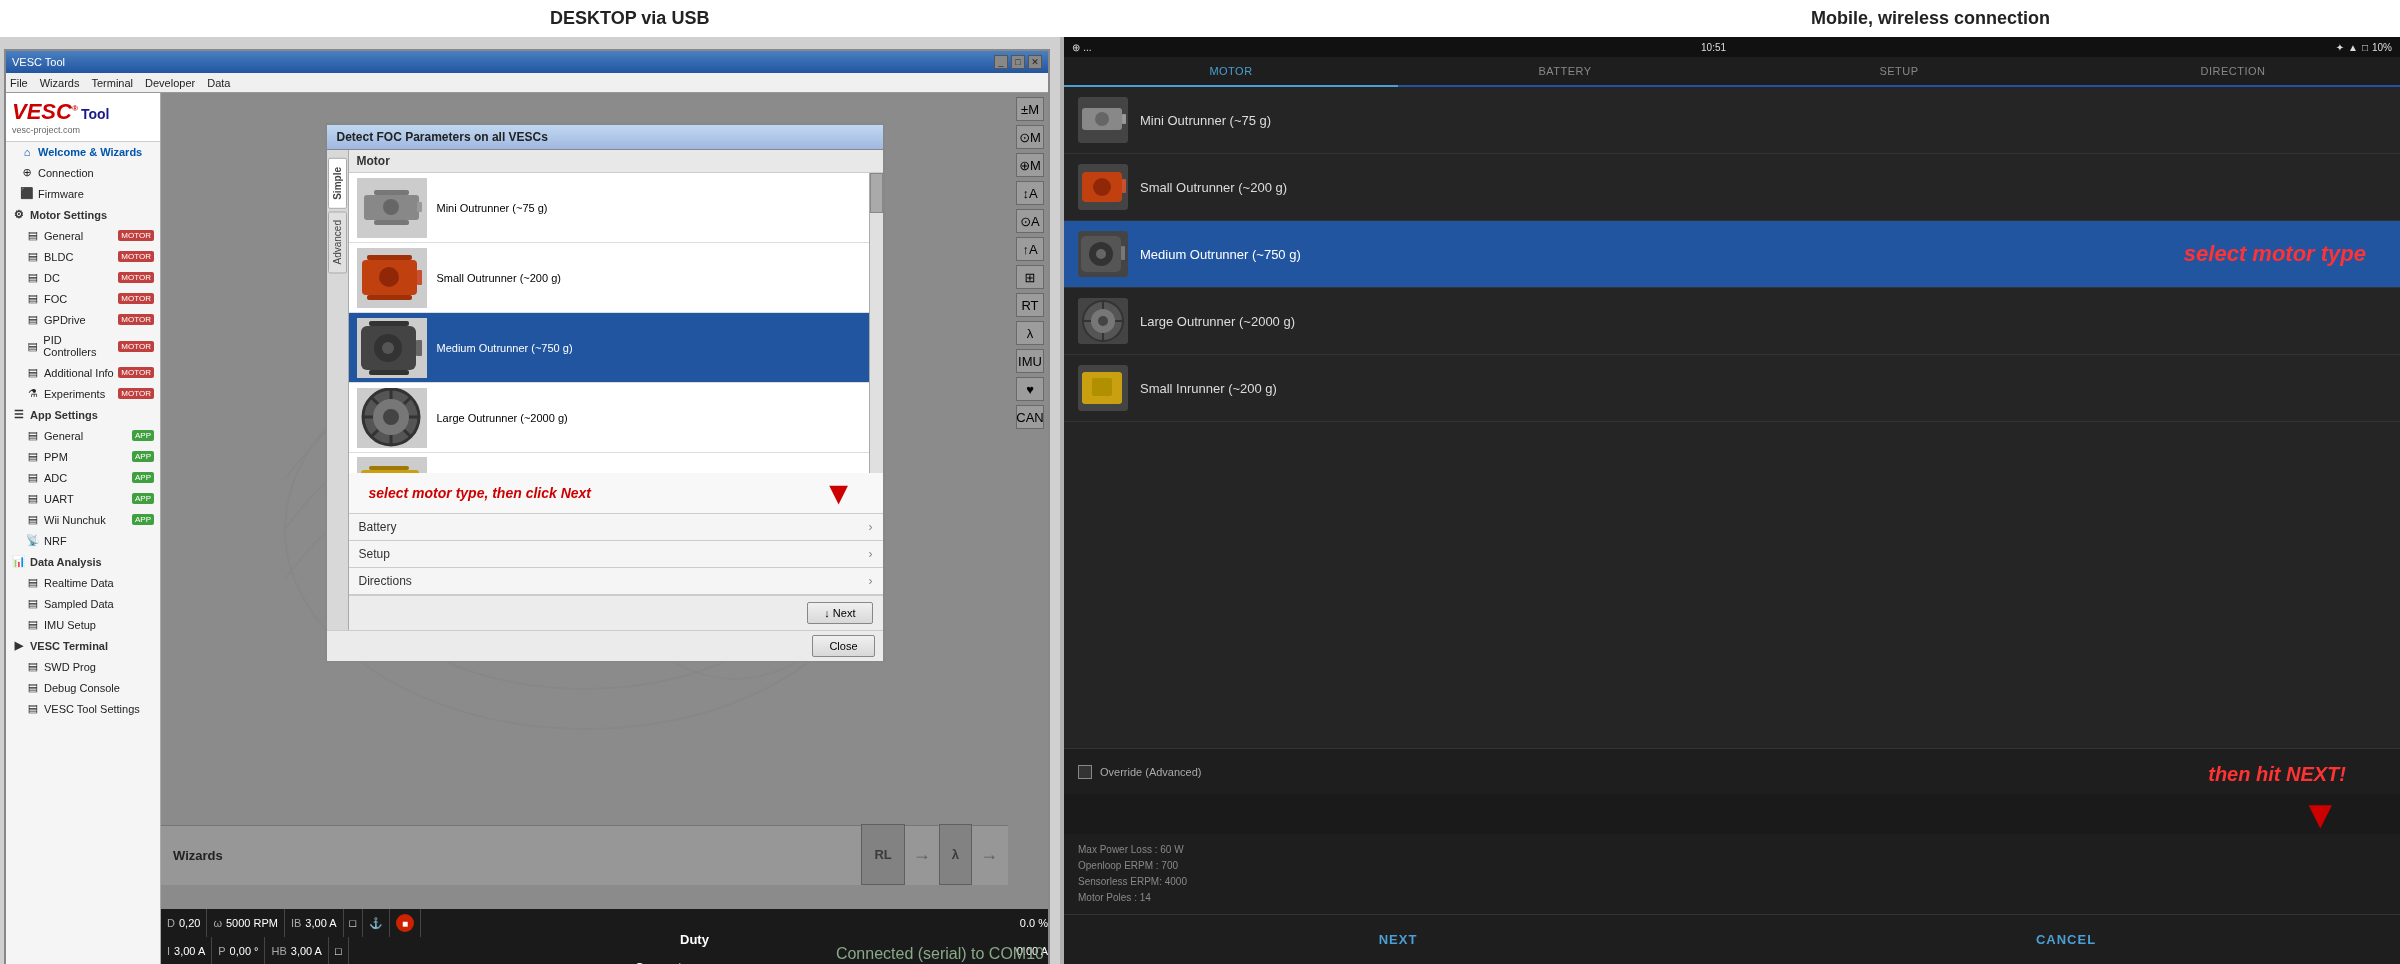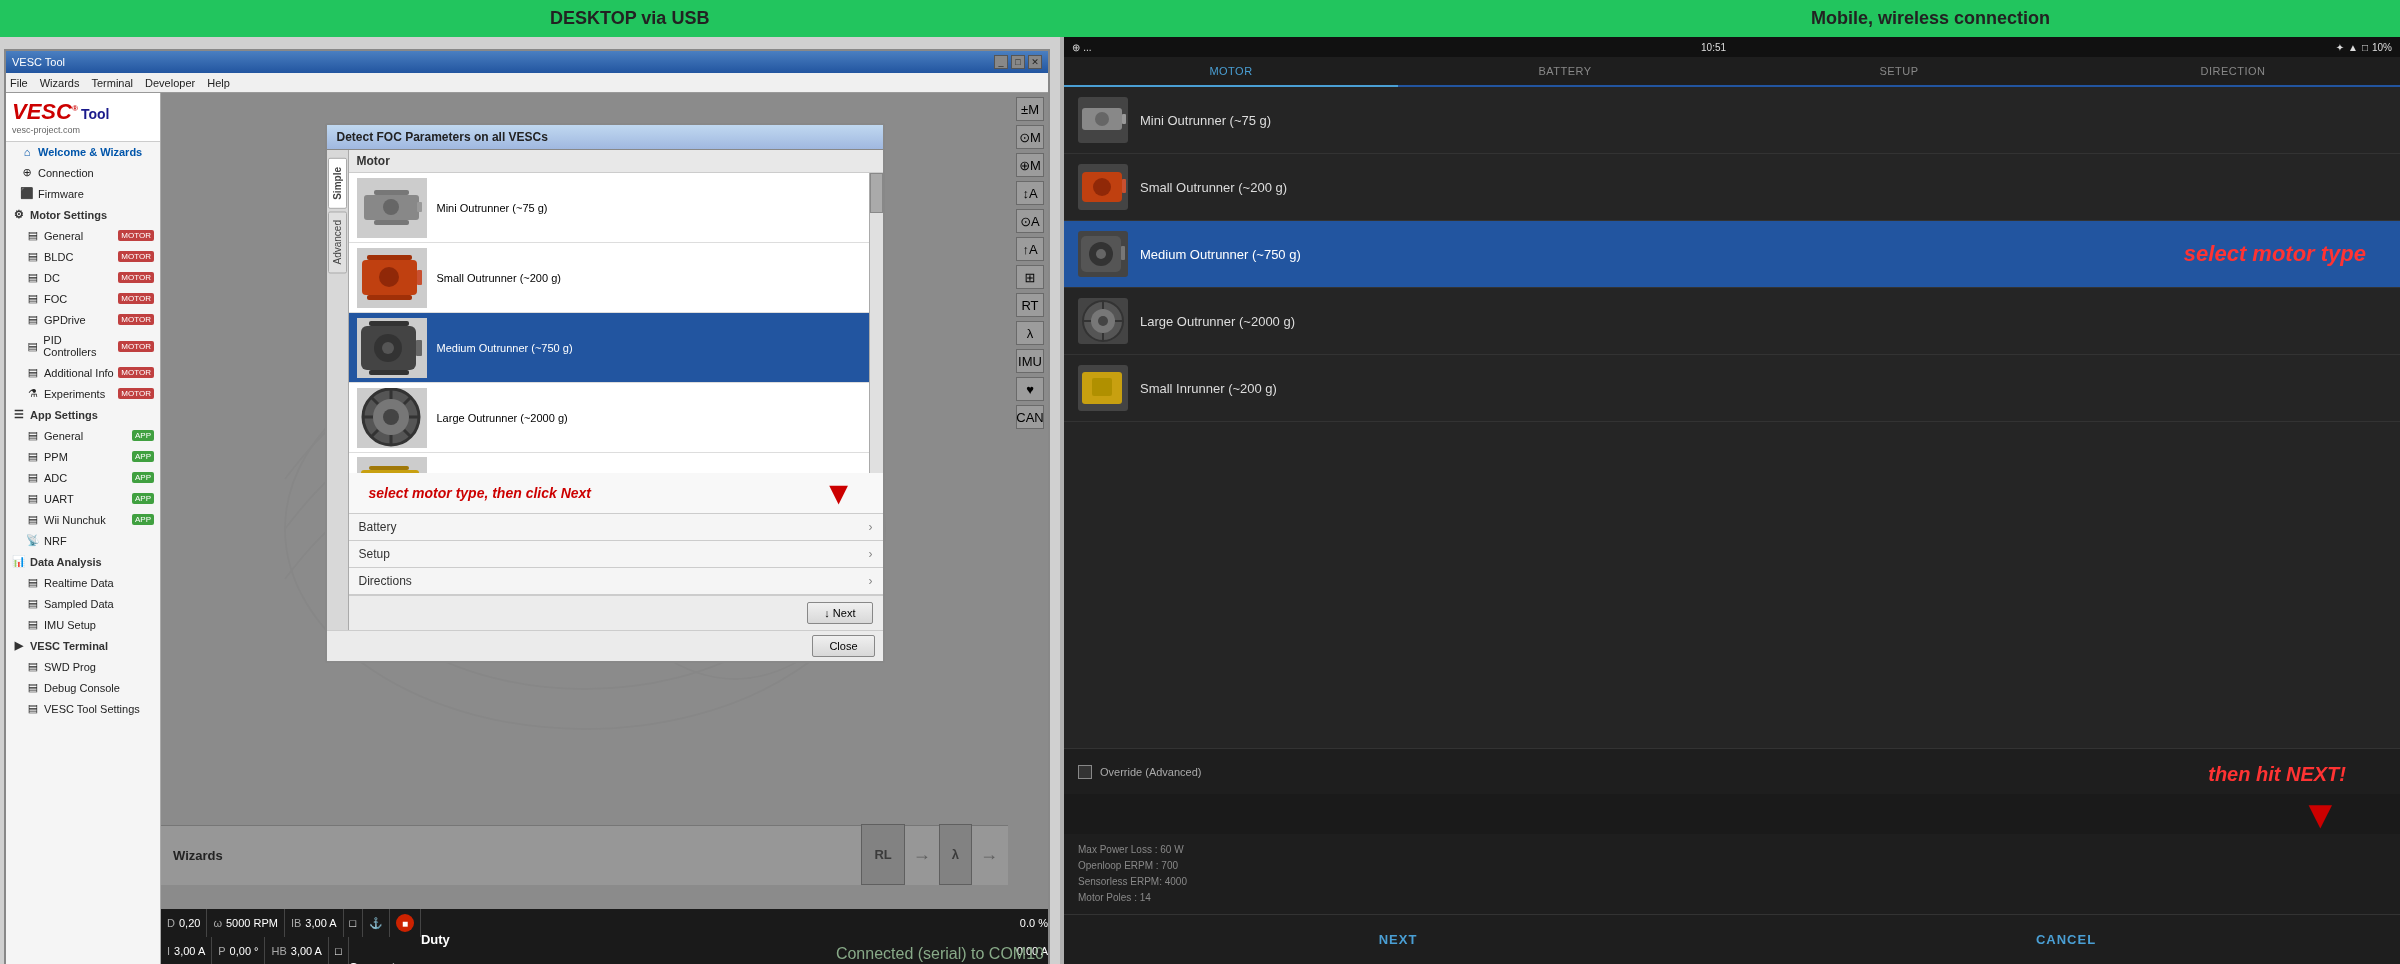--- a/index.html
+++ b/index.html
@@ -12,21 +12,21 @@
       overflow: hidden;
       display: flex;
       flex-direction: column;
     }
 
     
     .top-labels {
       display: flex;
       justify-content: space-between;
       padding: 8px 0;
-      background: #22c55e;
+      background: #ffffff;
     }
     .top-label {
       font-size: 18px;
       font-weight: bold;
       color: #222;
     }
     .top-label.left { margin-left: 550px; }
     .top-label.right { margin-right: 350px; }
 
     
@@ -312,20 +312,21 @@
       padding: 2px 6px;
       border-right: 1px solid #444;
       display: flex;
       align-items: center;
       gap: 4px;
       height: 100%;
     }
     .status-label { color: #aaa; }
     .status-center {
       flex: 1;
+      text-align: center;
       font-size: 13px;
       font-weight: bold;
       color: #fff;
       margin-top: 32px;
     }
     .status-value {
       min-width: 80px;
       text-align: right;
       color: #fff;
     }
@@ -716,21 +717,21 @@
           <div class="window-control">□</div>
           <div class="window-control">✕</div>
         </div>
       </div>
 
       <div class="menu-bar">
         <span class="menu-item">File</span>
         <span class="menu-item">Wizards</span>
         <span class="menu-item">Terminal</span>
         <span class="menu-item">Developer</span>
-        <span class="menu-item">Help</span>
+        <span class="menu-item">Data</span>
       </div>
 
       <div class="app-content">
 
         <div class="sidebar">
           <div class="sidebar-logo">
             <div>
               <span class="logo-text-vesc">VESC<sup class="logo-registered">®</sup></span>
               <span class="logo-tool"> Tool</span>
               <span class="logo-sub">vesc-project.com</span>

